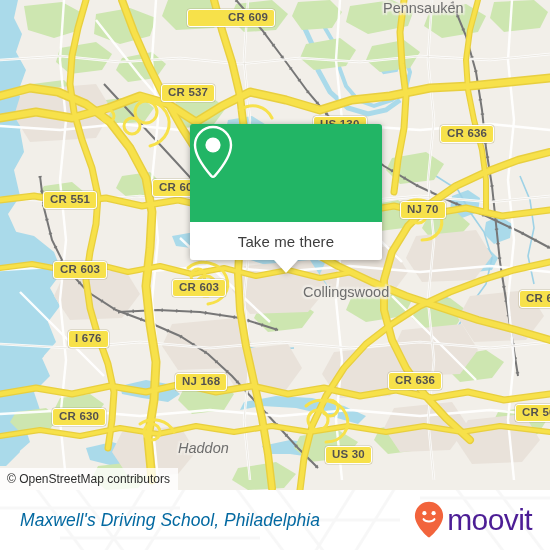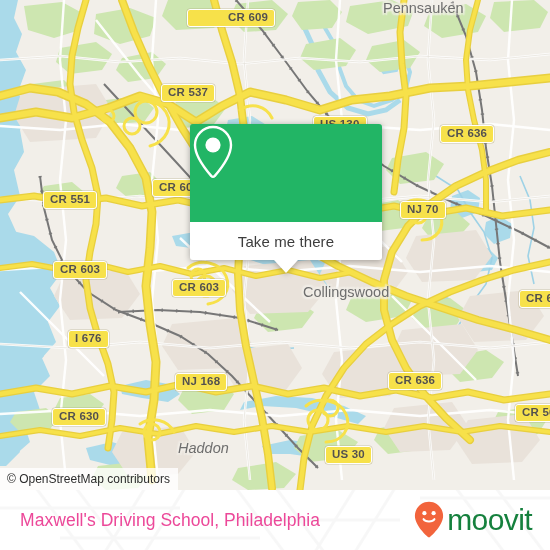--- a/index.html
+++ b/index.html
@@ -103,33 +103,34 @@
     width: 550px; height: 60px;
     background: #ffffff;
     display: flex; align-items: center;
     overflow: hidden;
   }
   #footer-watermark { position: absolute; left: 0; top: 0; opacity: .045; }
   #footer-title {
     position: relative;
     margin-left: 20px;
     font-size: 17.5px;
-    color: #ec4899;
+    color: #0369a1;
     letter-spacing: .05px;
     white-space: nowrap;
+    font-style: italic;
   }
   #brand {
     position: absolute;
     right: 18px; top: 50%;
     transform: translateY(-50%);
     display: flex; align-items: center; gap: 3px;
   }
   #brand-text {
     font-size: 30px;
-    color: #15803d;
+    color: #4c1d95;
     letter-spacing: -.6px;
     line-height: 30px;
   }
 </style>
 </head>
 <body>
 
 <div id="app">
 
   <div id="map">

